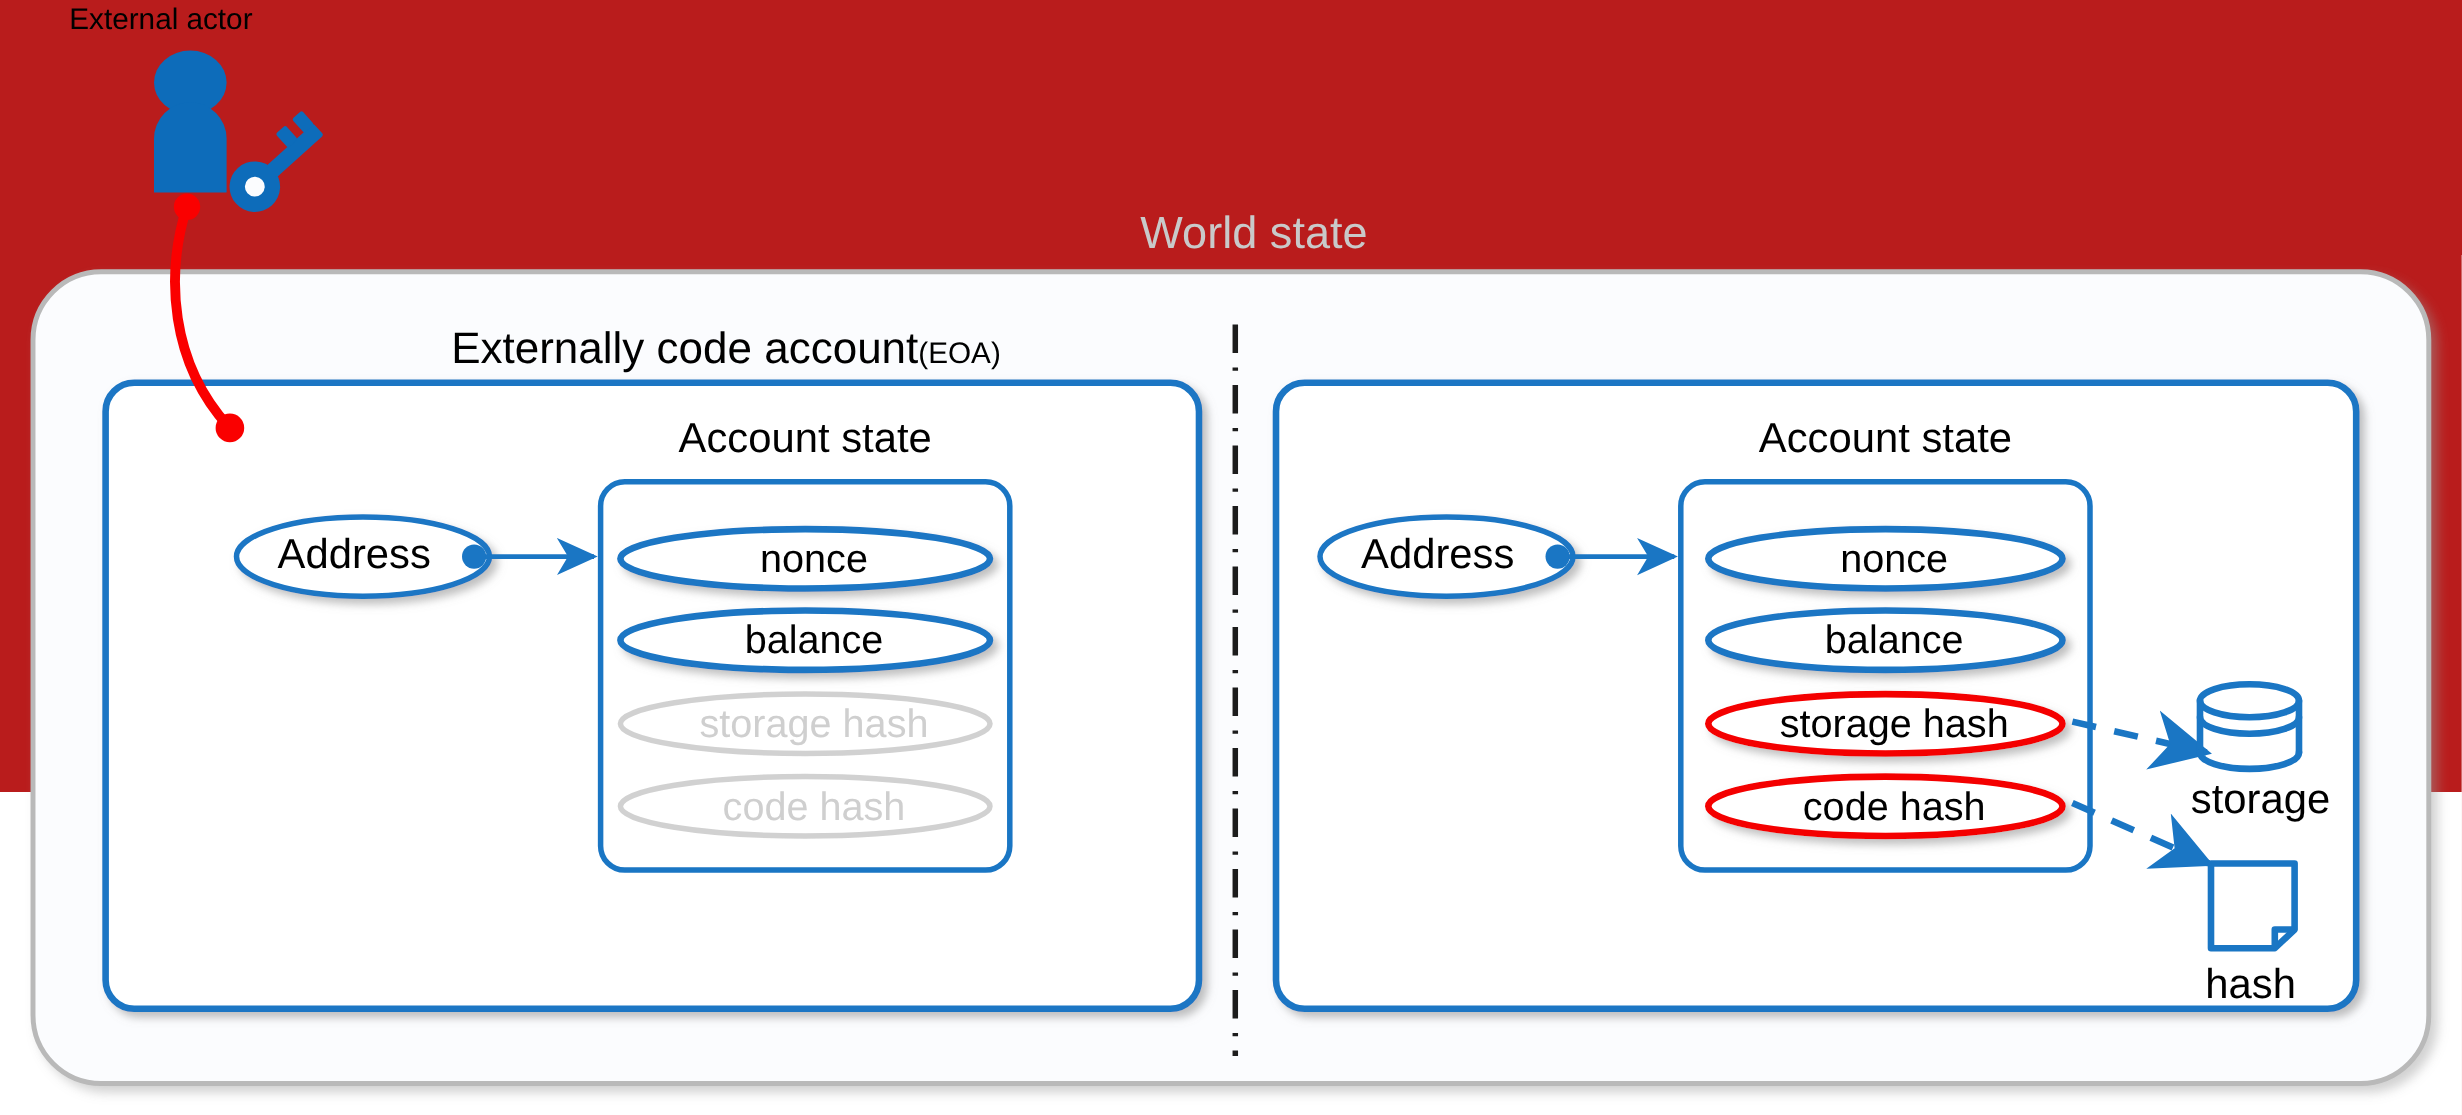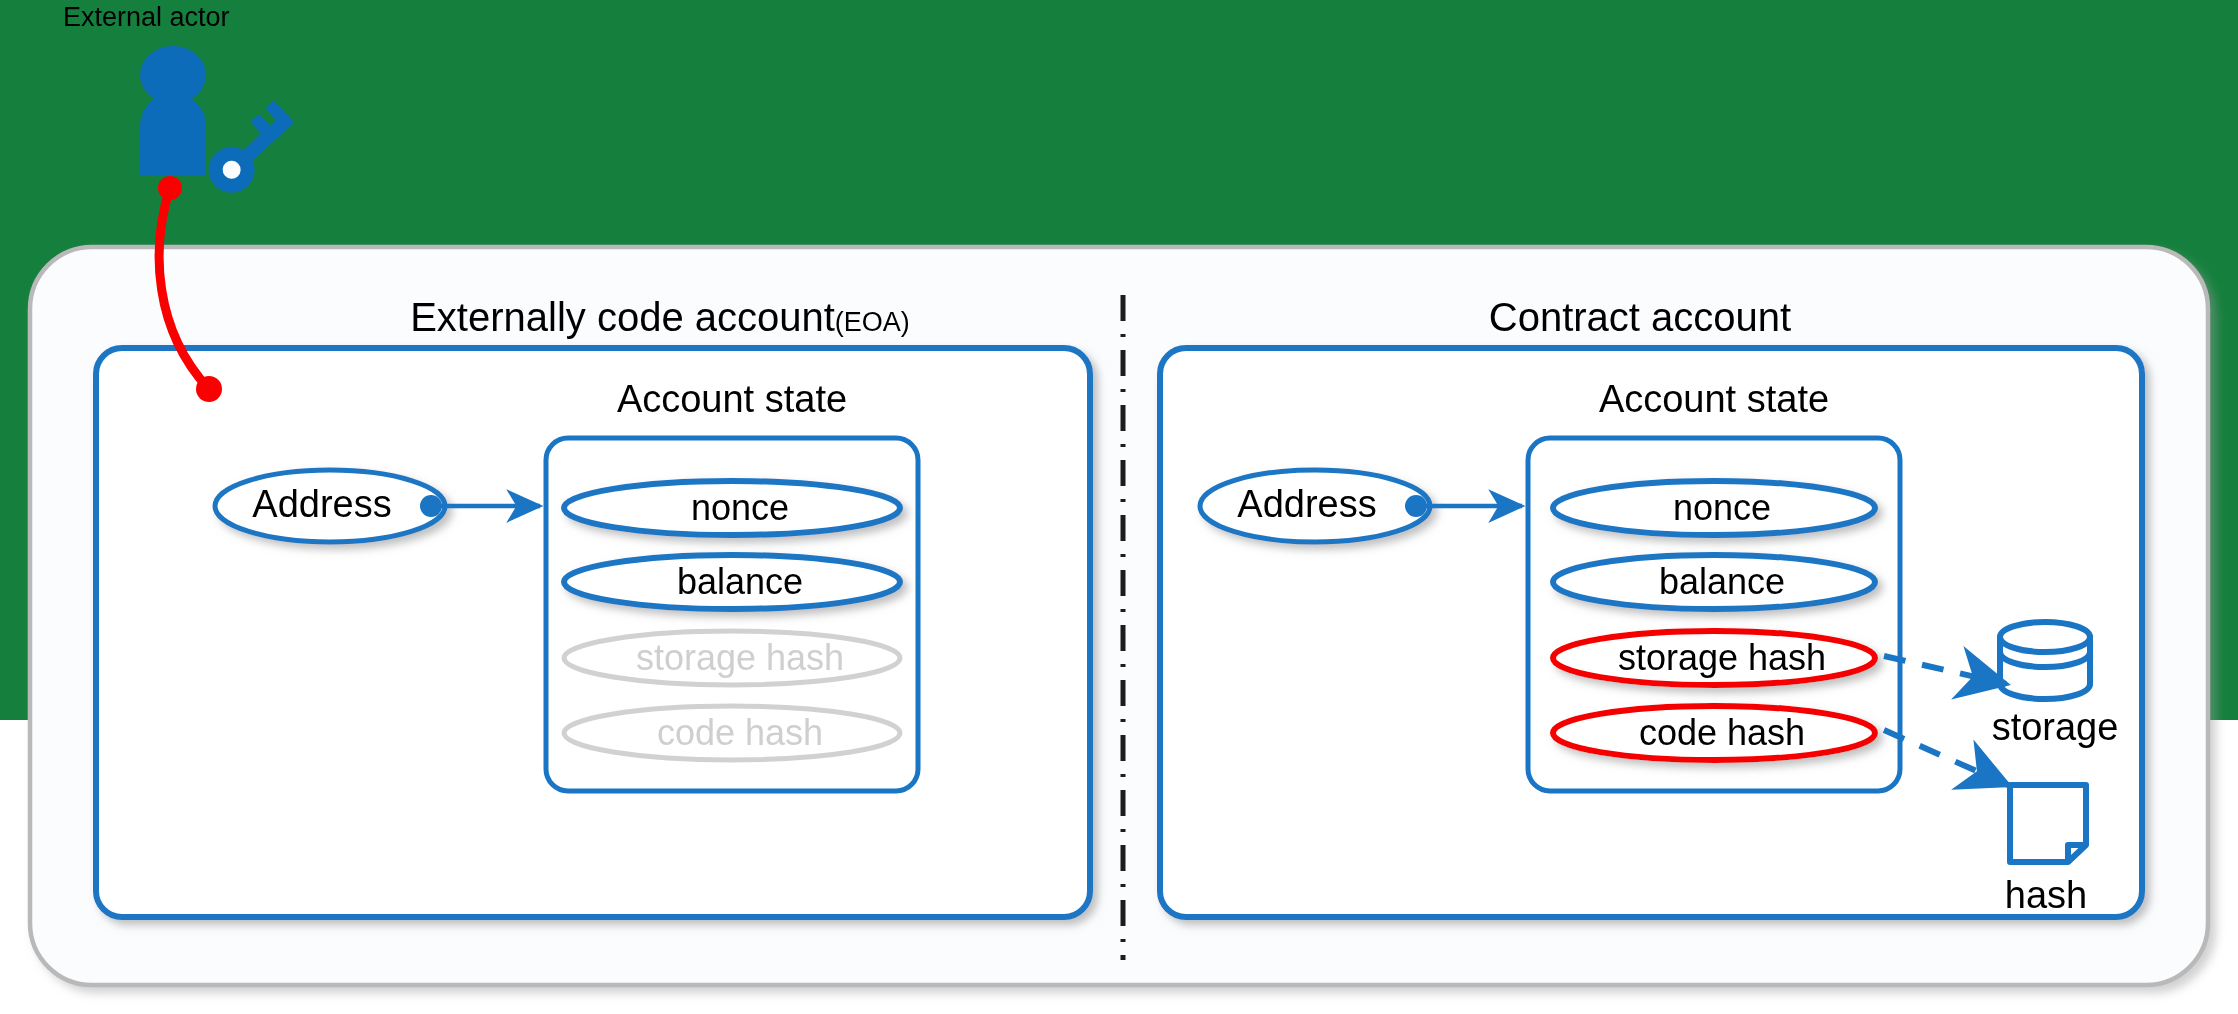--- a/index.html
+++ b/index.html
@@ -1,17 +1,17 @@
 <!DOCTYPE html>
 <html><head>
 <meta charset="utf-8">
 <style>
   html,body{margin:0;padding:0;background:#ffffff;}
   body{width:2238px;height:1014px;font-family:"Liberation Sans",sans-serif;overflow:hidden;}
-  #stage{position:relative;width:2238px;height:720px;background:#15803d;}
+  #stage{position:relative;width:2238px;height:720px;background:#b91c1c;}
   svg.layer{position:absolute;left:0;top:0;width:2238px;height:1014px;}
   .txt{position:absolute;white-space:nowrap;color:#000;}
   .cen{transform:translateX(-50%);}
 </style>
 </head>
 <body>
 
 <div id="stage">
 
   <svg class="layer" viewBox="0 0 2238 1014">
@@ -125,34 +125,34 @@
 
     <g>
       <path d="M170 188 C 150 250, 155 330, 208 388" fill="none" stroke="#fa0000" stroke-width="9" stroke-linecap="round"></path>
       <circle cx="170" cy="188" r="12" fill="#fa0000"></circle>
       <circle cx="209" cy="389" r="13" fill="#fa0000"></circle>
     </g>
   </svg>
 
   <div class="txt" style="left:63px;top:2px;font-size:27px;">External actor</div>
 
+  <div class="txt cen" style="left:1140px;top:188px;font-size:41px;color:#c9c9c9;">World state</div>
 
   <div class="txt cen" style="left:660px;top:295px;font-size:40px;">
     <span>Externally code account</span><span style="font-size:27px;">(EOA)</span>
   </div>
   <div class="txt cen" style="left:732px;top:378px;font-size:38px;">Account state</div>
 
   <div class="txt cen" style="left:322px;top:483px;font-size:38px;">Address</div>
 
   <div class="txt cen" style="left:740px;top:487px;font-size:36px;">nonce</div>
   <div class="txt cen" style="left:740px;top:561px;font-size:36px;">balance</div>
   <div class="txt cen" style="left:740px;top:637px;font-size:36px;color:#cfcfcf;">storage hash</div>
   <div class="txt cen" style="left:740px;top:712px;font-size:36px;color:#cfcfcf;">code hash</div>
 
-  <div class="txt cen" style="left:1640px;top:295px;font-size:40px;">Contract account</div>
   <div class="txt cen" style="left:1714px;top:378px;font-size:38px;">Account state</div>
 
   <div class="txt cen" style="left:1307px;top:483px;font-size:38px;">Address</div>
 
   <div class="txt cen" style="left:1722px;top:487px;font-size:36px;">nonce</div>
   <div class="txt cen" style="left:1722px;top:561px;font-size:36px;">balance</div>
   <div class="txt cen" style="left:1722px;top:637px;font-size:36px;">storage hash</div>
   <div class="txt cen" style="left:1722px;top:712px;font-size:36px;">code hash</div>
 
   <div class="txt cen" style="left:2055px;top:706px;font-size:38px;">storage</div>

